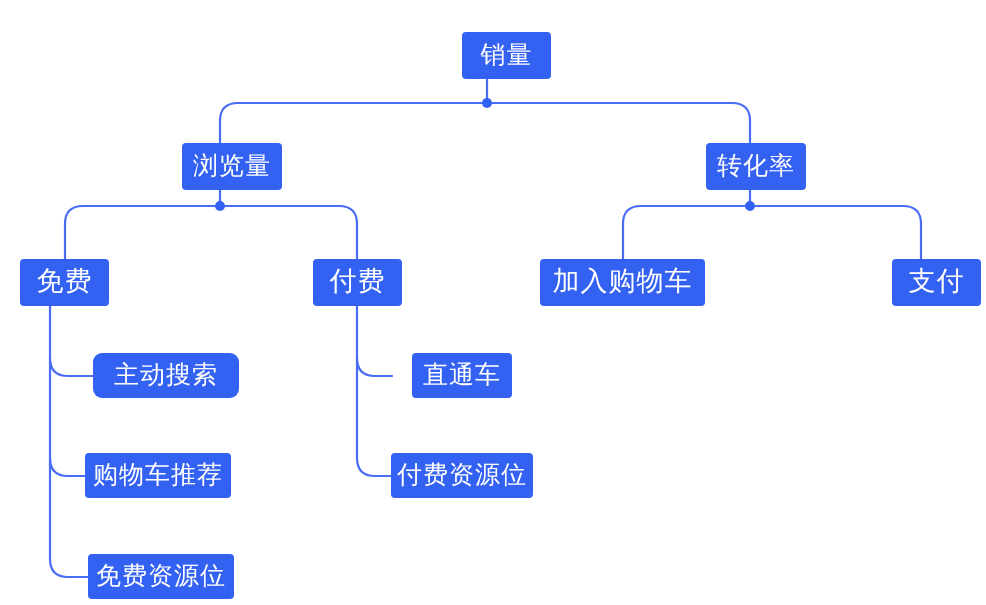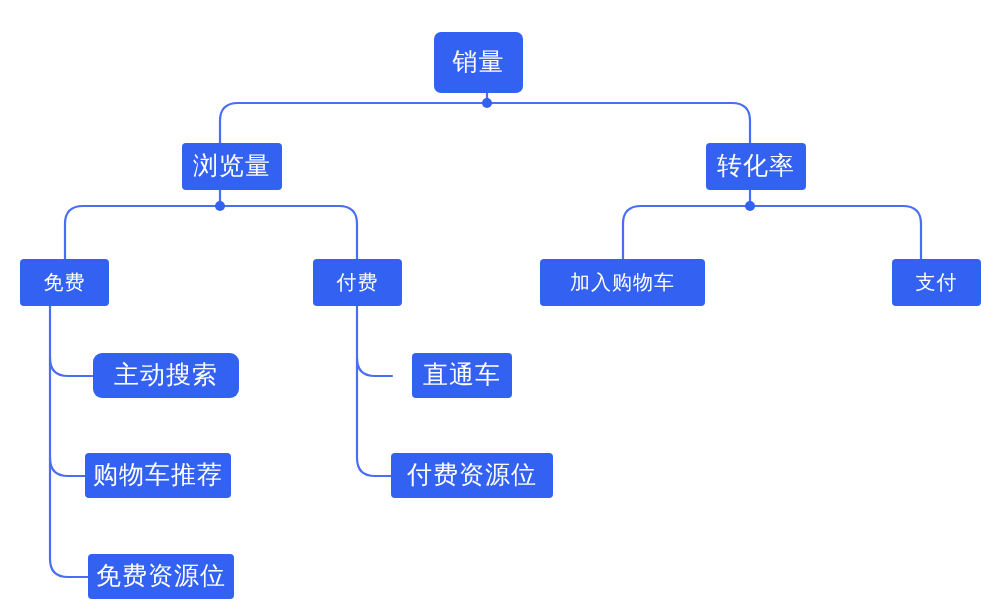--- a/index.html
+++ b/index.html
@@ -39,21 +39,21 @@
     letter-spacing: 1px;
     line-height: 1;
     user-select: none;
   }
   .node-label {
     display: block;
     transform: translateY(-1px);
   }
   .node-root { font-size: 25px; }
   .node-l1   { font-size: 25px; }
-  .node-l2   { font-size: 20px; }
+  .node-l2   { font-size: 27px; }
   .node-leaf { font-size: 25px; }
 </style>
 </head>
 <body>
 
 <div id="canvas">
 
   <svg id="connector-layer" width="986" height="605" viewBox="0 0 986 605" fill="none" xmlns="http://www.w3.org/2000/svg">
 
     <path d="M 487 79 L 487 103 L 238 103 Q 220 103 220 121 L 220 143" stroke="#4a6df5" stroke-width="2.2" fill="none" stroke-linecap="round" stroke-linejoin="round"></path>
@@ -72,21 +72,21 @@
 
     <path d="M 357 306 L 357 458" stroke="#4a6df5" stroke-width="2.2" fill="none" stroke-linecap="round"></path>
     <path d="M 357 358 Q 357 376 375 376 L 392 376" stroke="#4a6df5" stroke-width="2.2" fill="none" stroke-linecap="round" stroke-linejoin="round"></path>
     <path d="M 357 458 Q 357 476 375 476 L 391 476" stroke="#4a6df5" stroke-width="2.2" fill="none" stroke-linecap="round" stroke-linejoin="round"></path>
 
     <circle cx="487" cy="103" r="5" fill="#3361f2"></circle>
     <circle cx="220" cy="206" r="5" fill="#3361f2"></circle>
     <circle cx="750" cy="206" r="5" fill="#3361f2"></circle>
   </svg>
 
-  <div class="node node-root" style="left:434px; top:32px; width:89px; height:61px;border-radius:7px;">
+  <div class="node node-root" style="left:462px; top:32px; width:89px; height:47px;">
     <span class="node-label">销量</span>
   </div>
 
   <div class="node node-l1" style="left:171px; top:143px; width:100px; height:47px;margin-left:11px;">
     <span class="node-label">浏览量</span>
   </div>
 
   <div class="node node-l1" style="left:706px; top:143px; width:100px; height:47px;">
     <span class="node-label">转化率</span>
   </div>
@@ -116,17 +116,17 @@
   </div>
 
   <div class="node node-leaf" style="left:88px; top:554px; width:146px; height:45px;">
     <span class="node-label">免费资源位</span>
   </div>
 
   <div class="node node-leaf" style="left:412px; top:353px; width:100px; height:45px;">
     <span class="node-label">直通车</span>
   </div>
 
-  <div class="node node-leaf" style="left:391px; top:453px; width:162px; height:45px;">
+  <div class="node node-leaf" style="left:391px; top:453px; width:142px; height:45px;">
     <span class="node-label">付费资源位</span>
   </div>
 
 </div>
 
 </body></html>

